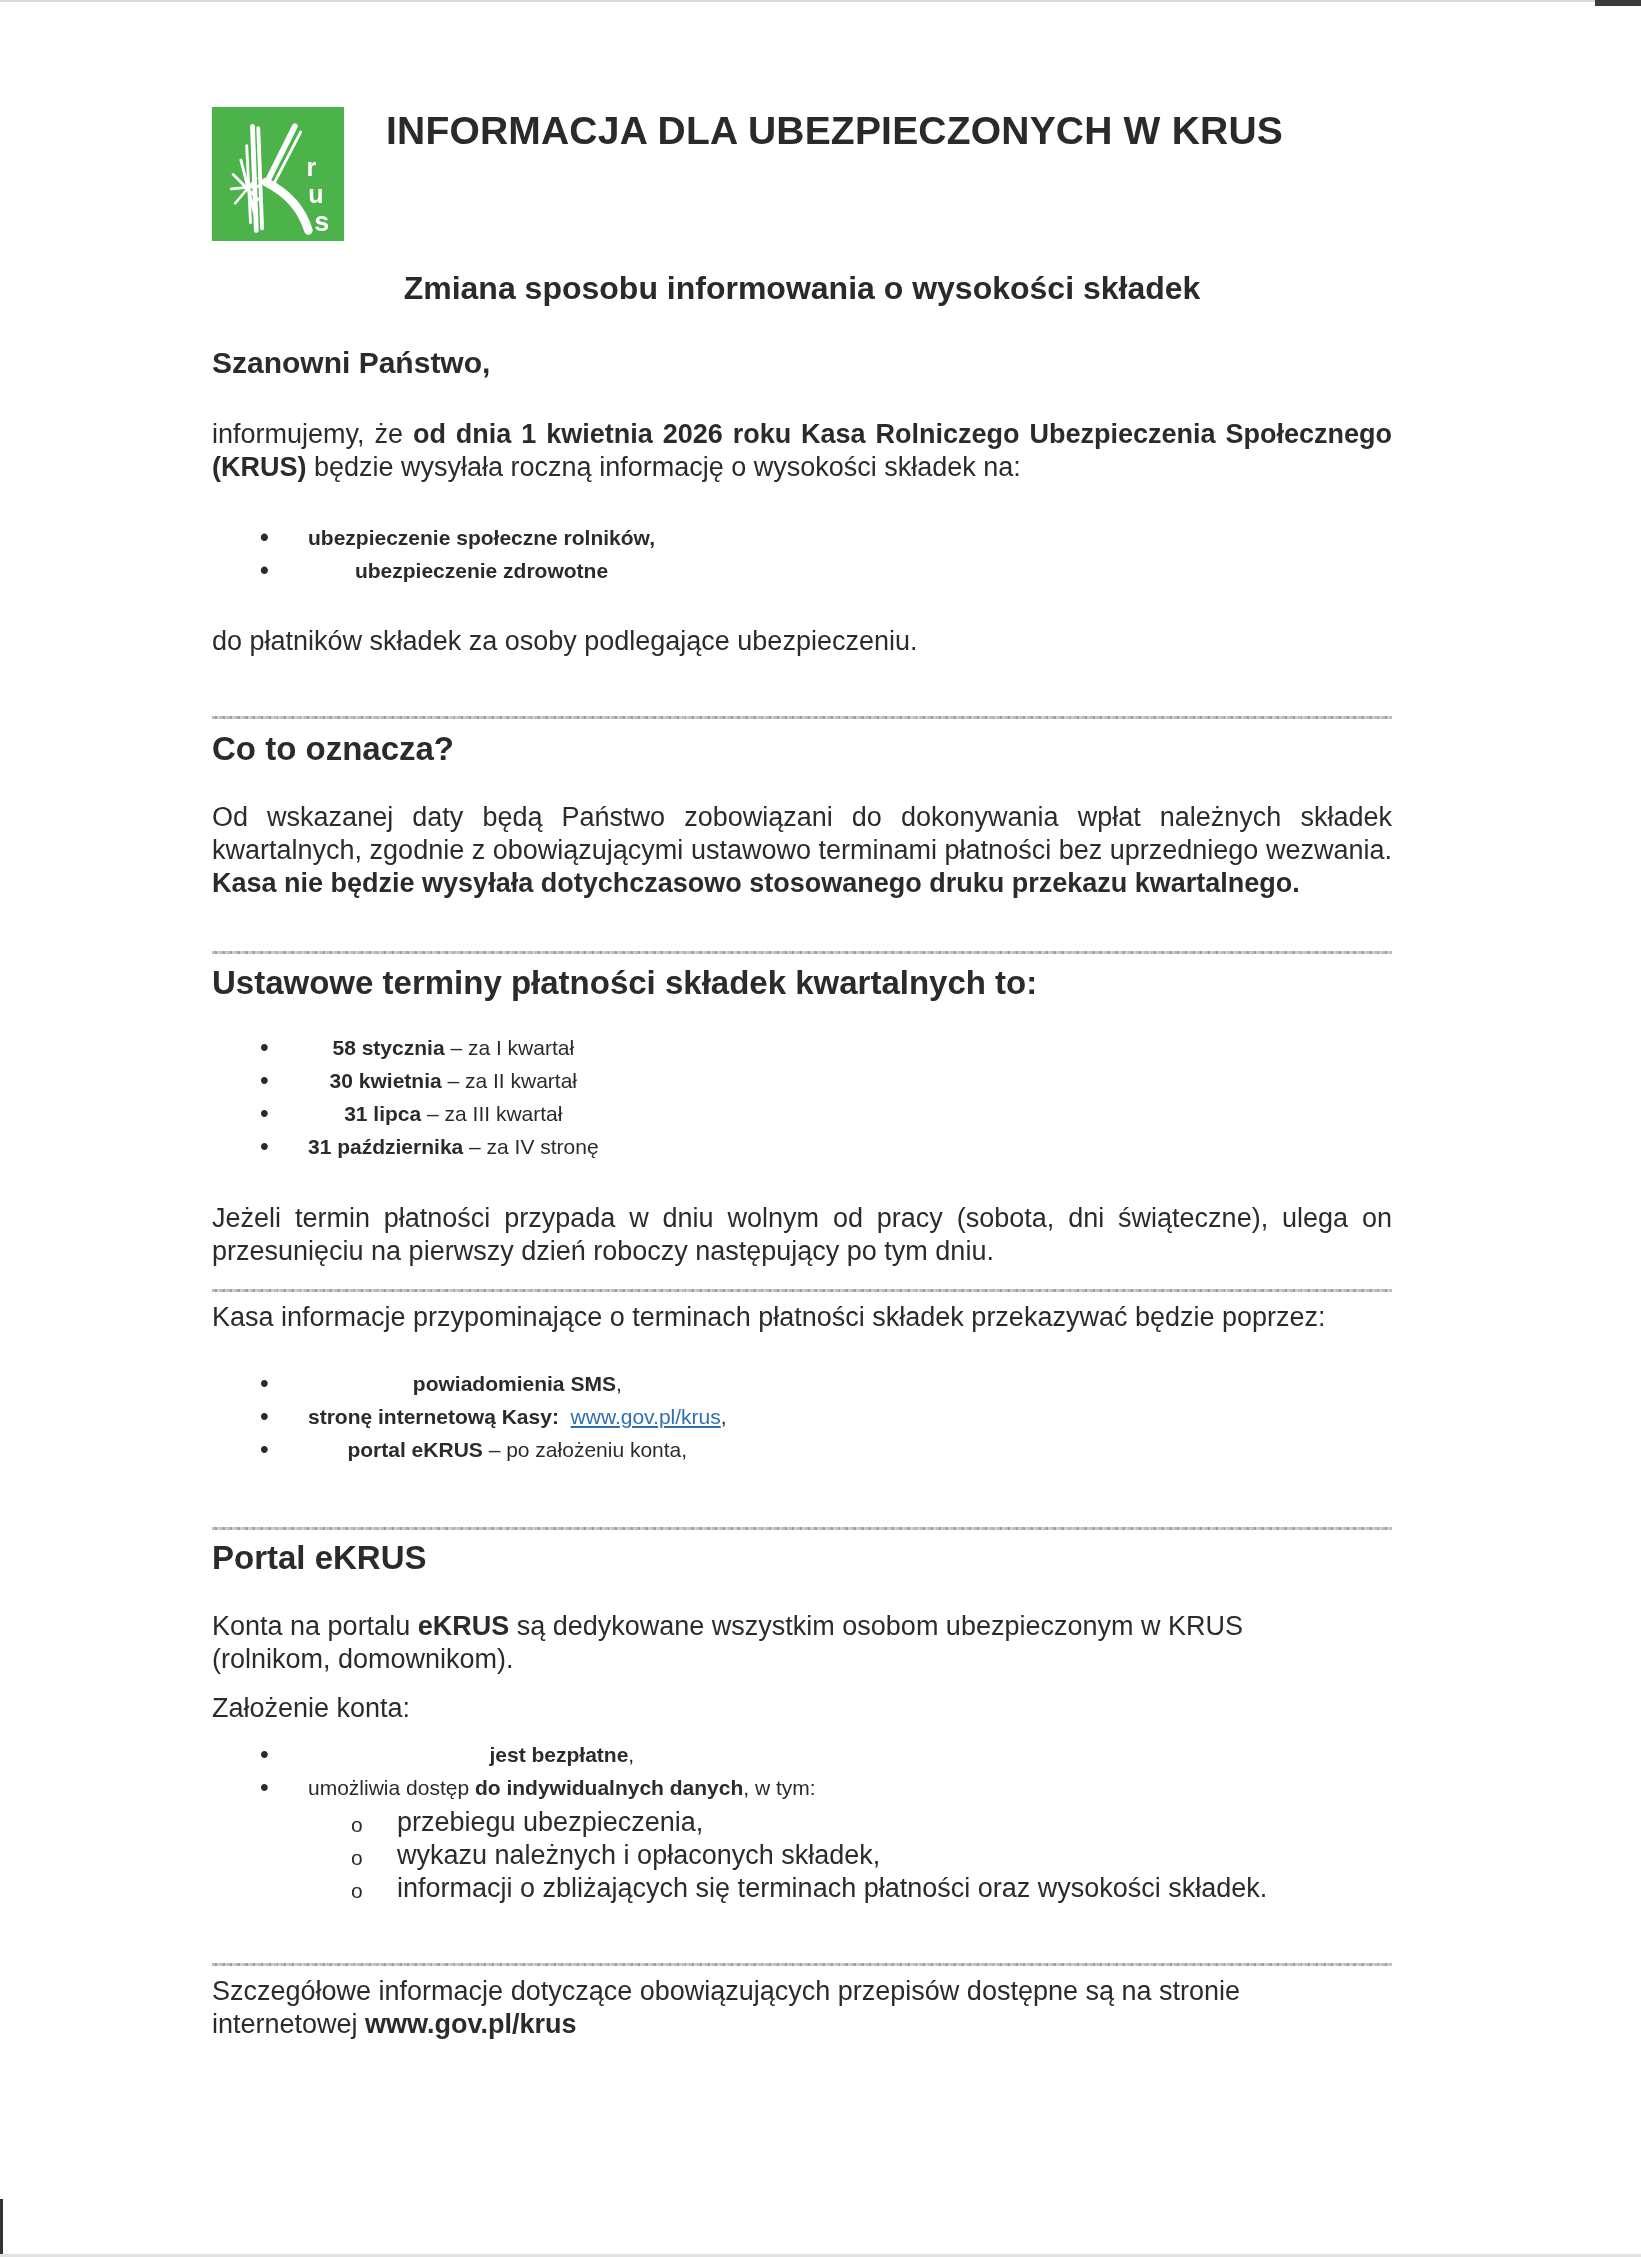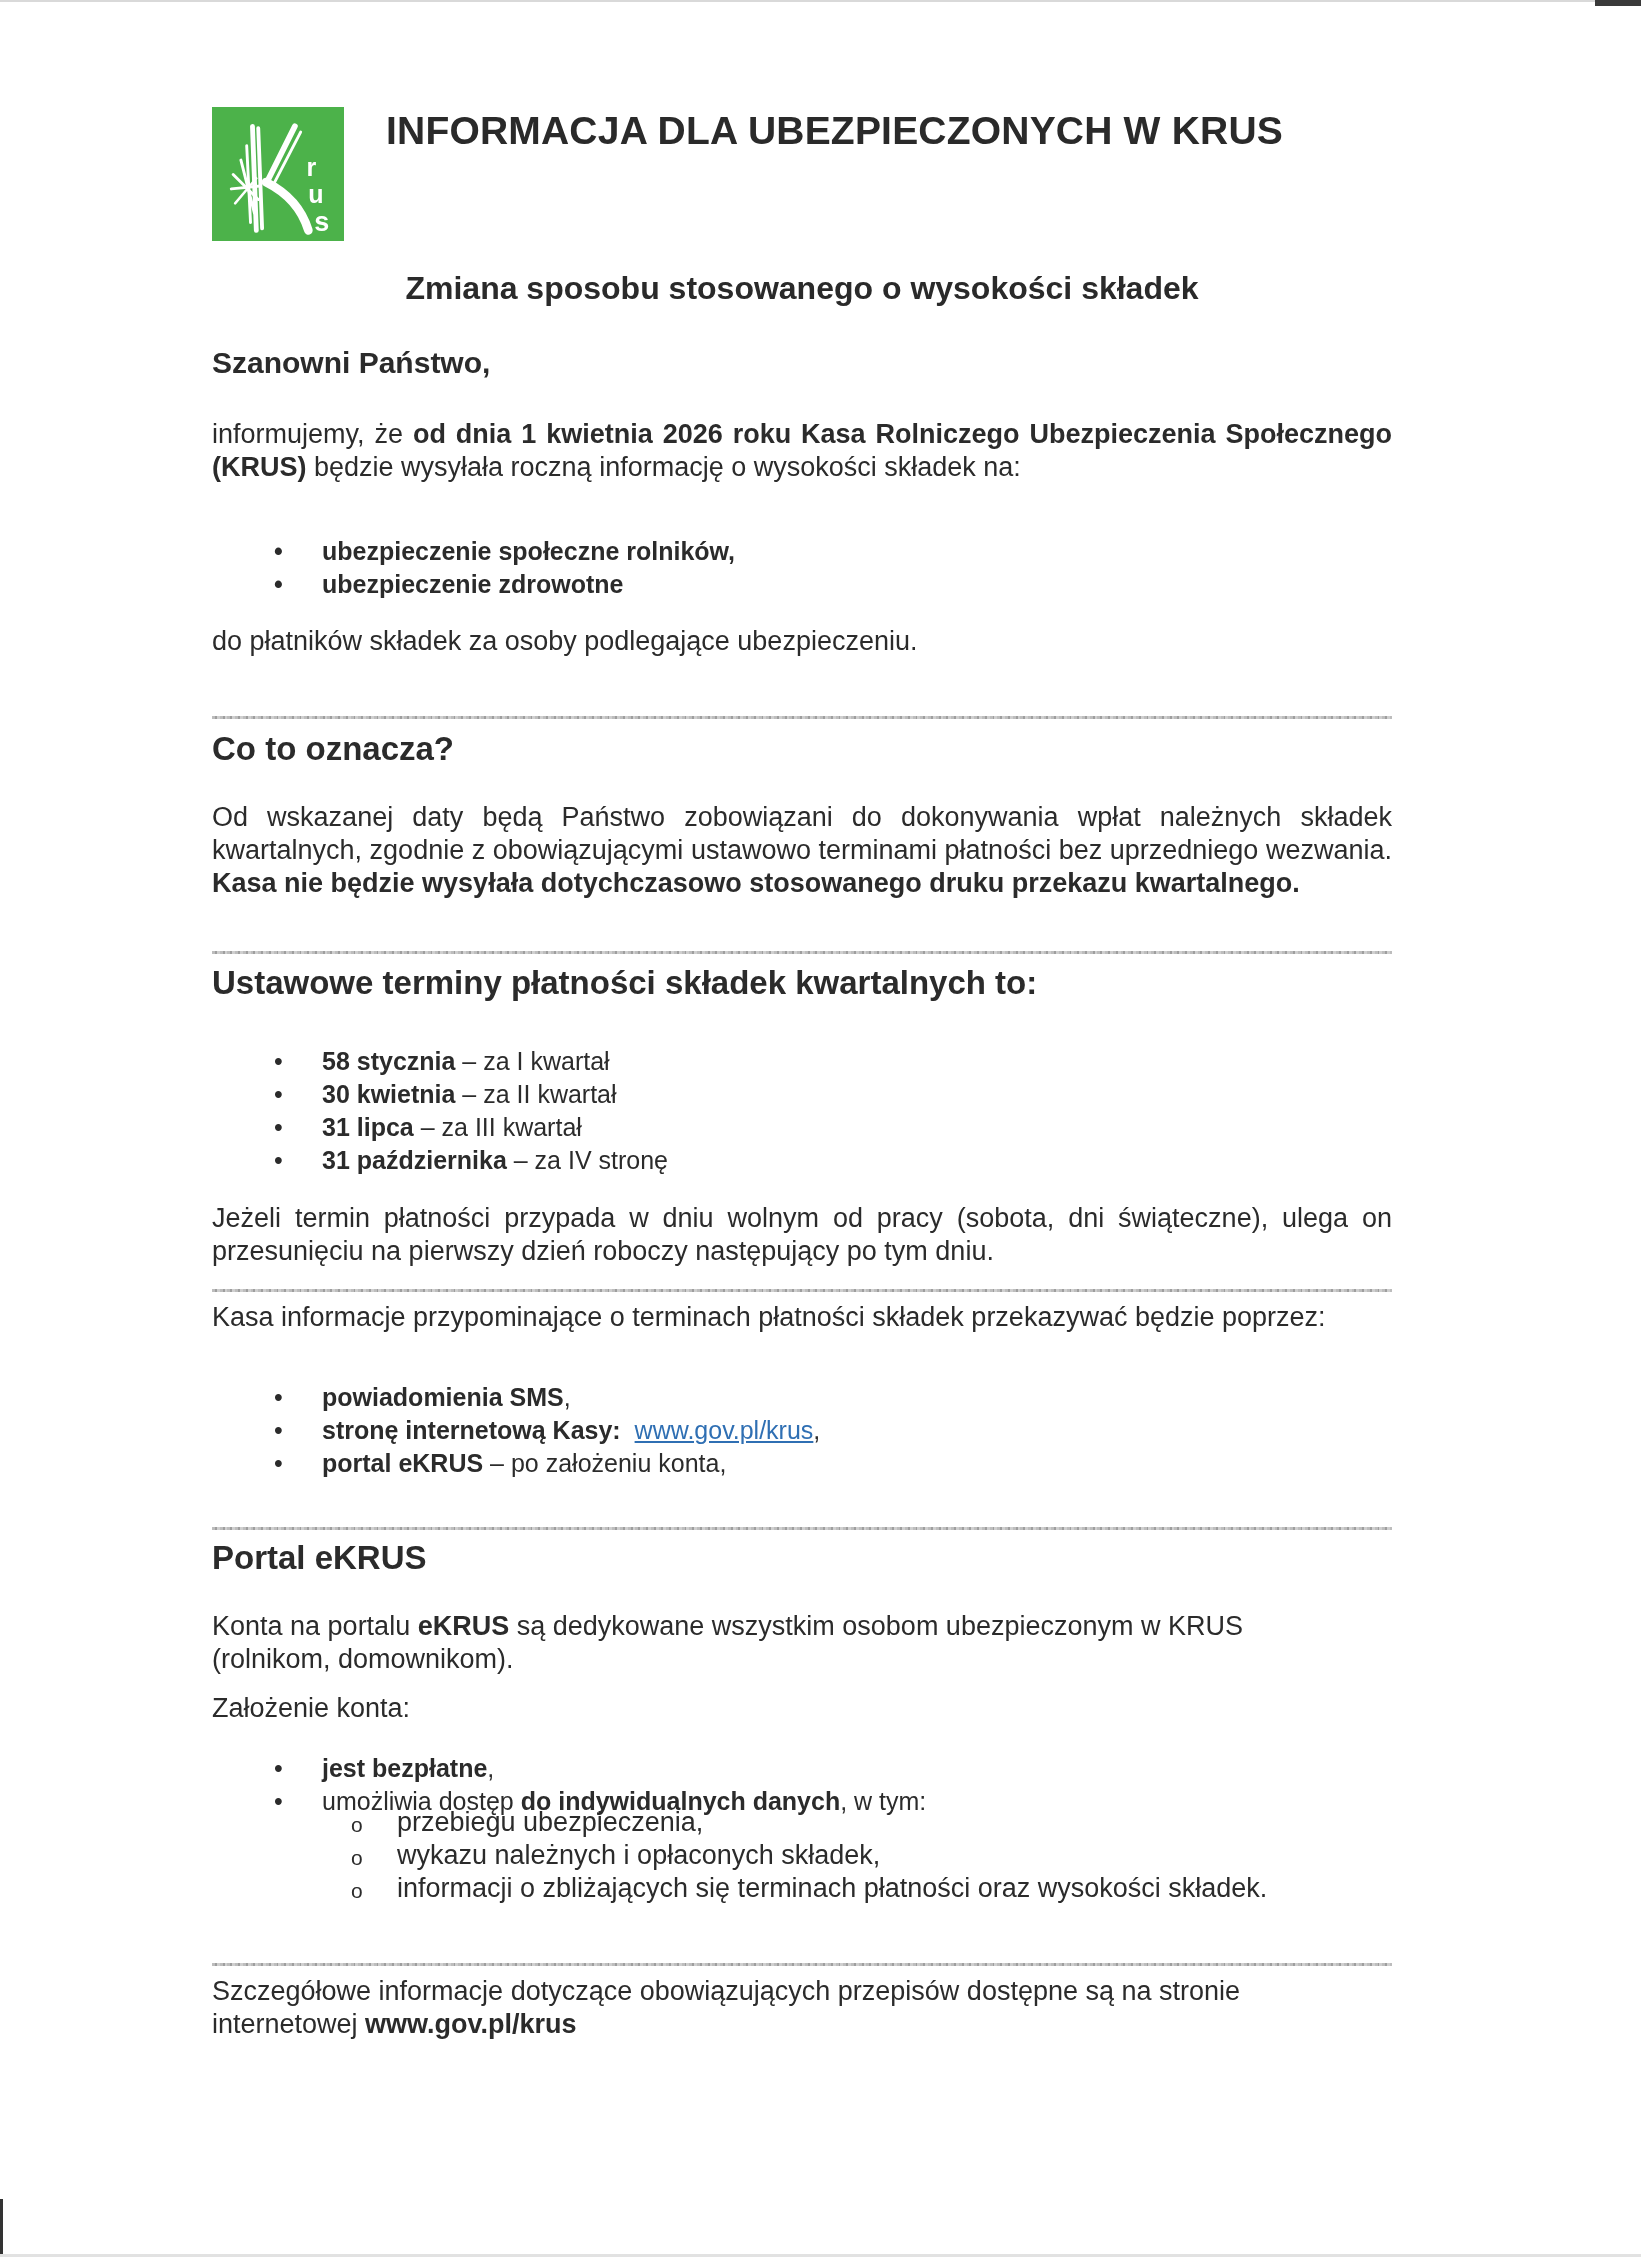--- a/index.html
+++ b/index.html
@@ -23,21 +23,21 @@
   }
   .subtitle {
     position: absolute; left: 0; width: 1180px; top: 270px; text-align: center;
     font-size: 32px; font-weight: bold; color: #2a2a2a;
   }
   .greeting { position: absolute; left: 0; top: 346px; font-size: 30px; font-weight: bold; }
 
   .para { position: absolute; left: 0; width: 1180px; font-size: 27px; line-height: 33px; text-align: justify; }
   .para b { font-weight: bold; }
 
-  .blist { position: absolute; left: 48px; margin: 14px; padding: 0; list-style: none; font-size: 25px; line-height: 33px; }
+  .blist { position: absolute; left: 48px; margin: 0; padding: 0; list-style: none; font-size: 21px; line-height: 33px; text-align: center; }
   .blist li { position: relative; padding-left: 48px; white-space: nowrap; }
   .blist li::before { content: "\2022"; position: absolute; left: 0; top: 0; font-size: 25px; }
   .olist { list-style: none; margin: 0; padding: 0; position: absolute; left: 135px; font-size: 27px; line-height: 33px; }
   .olist li { position: relative; padding-left: 50px; white-space: nowrap; }
   .olist li::before { content: "o"; position: absolute; left: 3.9px; top: 1.9px; font-size: 21px; }
 
   .hr { position: absolute; left: 0; width: 1180px; height: 2.9px;
         background: repeating-linear-gradient(90deg, #bdbdbd 0 2.9px, #9e9e9e 2.9px 4.8px, #cfcfcf 4.8px 7.7px); }
 
   .heading { position: absolute; left: 0; font-size: 33px; font-weight: bold; }
@@ -68,21 +68,21 @@
         <path d="M56 78 Q90 95 100 128" stroke-width="9"></path>
       </g>
       <text x="98" y="72" fill="#ffffff" font-family="Liberation Sans, sans-serif" font-weight="bold" font-size="26">r</text>
       <text x="100" y="100" fill="#ffffff" font-family="Liberation Sans, sans-serif" font-weight="bold" font-size="26">u</text>
       <text x="106" y="129" fill="#ffffff" font-family="Liberation Sans, sans-serif" font-weight="bold" font-size="28">s</text>
     </svg>
   </div>
 
   <div class="main-title">INFORMACJA DLA UBEZPIECZONYCH W KRUS</div>
 
-  <div class="subtitle">Zmiana sposobu stosowanego o wysokości składek</div>
+  <div class="subtitle">Zmiana sposobu informowania o wysokości składek</div>
 
   <div class="greeting">Szanowni Państwo,</div>
 
   <div class="para" style="top:418px;"><span>informujemy, że </span><b>od dnia 1 kwietnia 2026 roku Kasa Rolniczego Ubezpieczenia Społecznego (KRUS)</b><span> będzie wysyłała roczną informację o wysokości składek na:</span></div>
 
   <ul class="blist" style="top:521px; font-weight:bold;">
     <li>ubezpieczenie społeczne rolników,</li>
     <li>ubezpieczenie zdrowotne</li>
   </ul>
 

